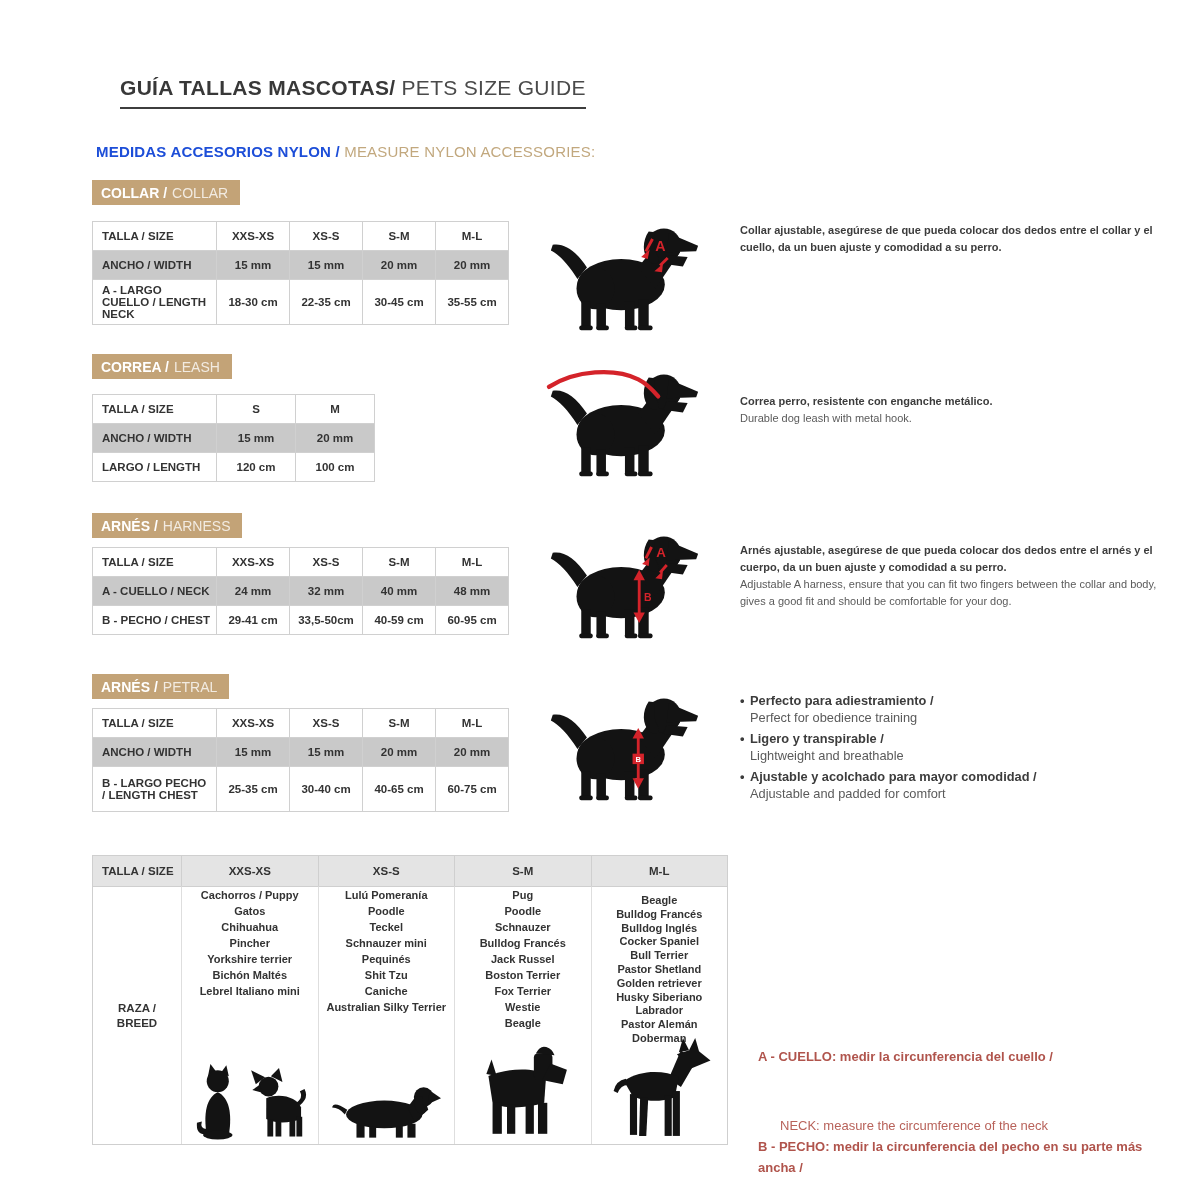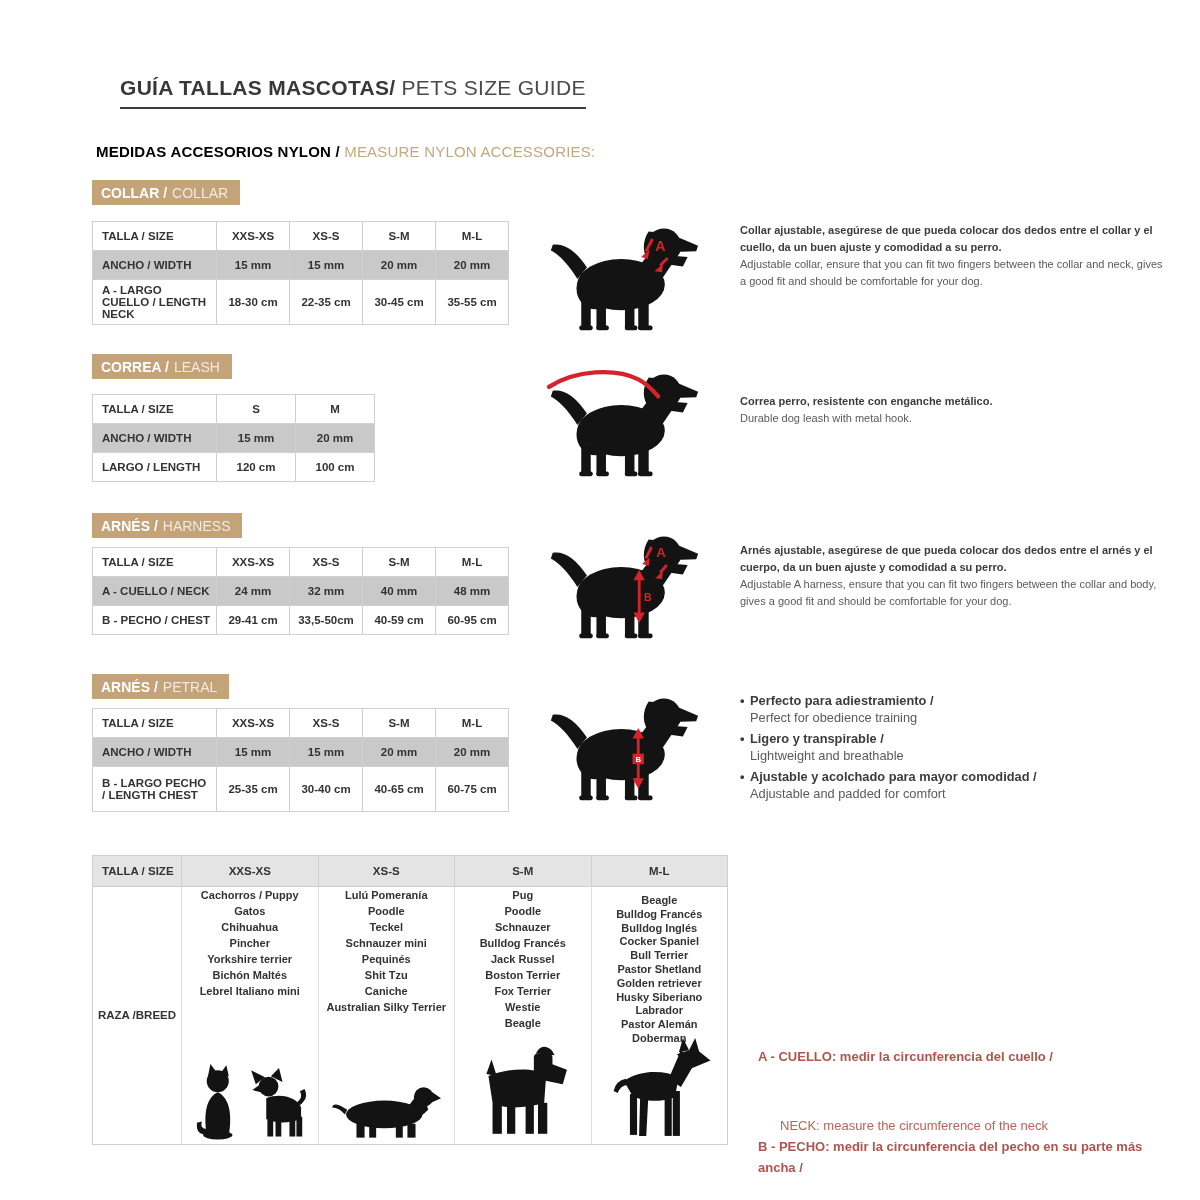--- a/index.html
+++ b/index.html
@@ -6,21 +6,21 @@
   html,body { background:#ffffff; }
   body { font-family:"Liberation Sans", sans-serif; color:#3d3d3d; }
   .page { position:relative; width:1200px; height:1200px; background:#fff; overflow:hidden; }
 
   
   .title { position:absolute; left:92px; top:76px; font-size:21px; letter-spacing:.3px;
            border-bottom:2px solid #3d3d3d; padding-bottom:7px;margin-left:28px; }
   .title .strong { font-weight:700; color:#383838; }
   .title .light  { font-weight:400; color:#4a4a4a; }
   .subtitle { position:absolute; left:96px; top:143px; font-size:15px; letter-spacing:.2px; }
-  .subtitle .strong { font-weight:700; color:#000000; }
+  .subtitle .strong { font-weight:700; color:#1d4ed8; }
   .subtitle .light  { font-weight:400; color:#c2a87e; }
 
   
   .tag { position:absolute; left:92px; height:25px; background:#c3a377; color:#fff;
          display:inline-flex; align-items:center; padding:0 12px 0 9px; font-size:14px; white-space:nowrap; }
   .tag .strong { font-weight:700; margin-right:5px; }
   .tag .light  { font-weight:400; color:rgba(255,255,255,.78); }
 
   
   table.size-table { position:absolute; left:92px; border-collapse:collapse; font-size:11.5px; color:#333; }
@@ -48,21 +48,21 @@
 
   
   .breed-table { position:absolute; left:92px; top:855px; width:636px; border:1px solid #cfcfcf; font-size:11px; color:#333; }
   .bt-header { display:grid; grid-template-columns:88px repeat(4,1fr); height:30px; background:#e4e4e4; }
   .bt-hcell { display:flex; align-items:center; justify-content:center; font-weight:700; font-size:11.5px;
               border-left:1px solid #cfcfcf; }
   .bt-hcell:first-child { border-left:none; justify-content:flex-start; padding-left:9px; }
   .bt-body { display:grid; grid-template-columns:88px repeat(4,1fr); height:258px; background:#fff; }
   .bt-cell { border-left:1px solid #dedede; border-top:1px solid #cfcfcf; position:relative; }
   .bt-cell:first-child { border-left:none; }
-  .bt-raza { display:flex; flex-direction:row; justify-content:center; align-items:center;
+  .bt-raza { display:flex; flex-direction:column; justify-content:center; align-items:center;
              font-weight:700; font-size:11.5px; line-height:15px; }
   .breed-list { text-align:center; font-weight:700; line-height:16px; }
   .breed-list.tight { line-height:13.8px; padding-top:7px; }
   .sil { position:absolute; left:0; right:0; bottom:4px; display:flex; justify-content:center;
          align-items:flex-end; gap:6px; }
 
   
   .notes { position:absolute; left:758px; top:1046px; width:420px; font-size:13px; line-height:21px; color:#b0544c; }
   .notes .nes { font-weight:700; }
   .notes .nen { font-weight:400; padding-left:22px; color:#b8625a;margin-top:48px; }
@@ -200,21 +200,20 @@
         <line x1="115" y1="20" x2="108" y2="33" stroke="#d4232a" stroke-width="3"></line>
         <polygon points="103,39 112,31 110,41"></polygon>
         <line x1="131" y1="40" x2="123" y2="48" stroke="#d4232a" stroke-width="3"></line>
         <polygon points="117,54 126,46 125,55"></polygon>
       </g>
     </svg>
   </div>
 
   <div class="desc" style="top:222px">
     <div class="es">Collar ajustable, asegúrese de que pueda colocar dos dedos entre el collar y el cuello, da un buen ajuste y comodidad a su perro.</div>
-    <div class="en">Adjustable collar, ensure that you can fit two fingers between the collar and neck, gives a good fit and should be comfortable for your dog.</div>
   </div>
 
   <div class="tag" style="top:354px">
     <span class="strong">CORREA /</span>
     <span class="light">LEASH</span>
   </div>
 
   <table class="size-table" style="top:394px">
     <tbody>
         <tr>

